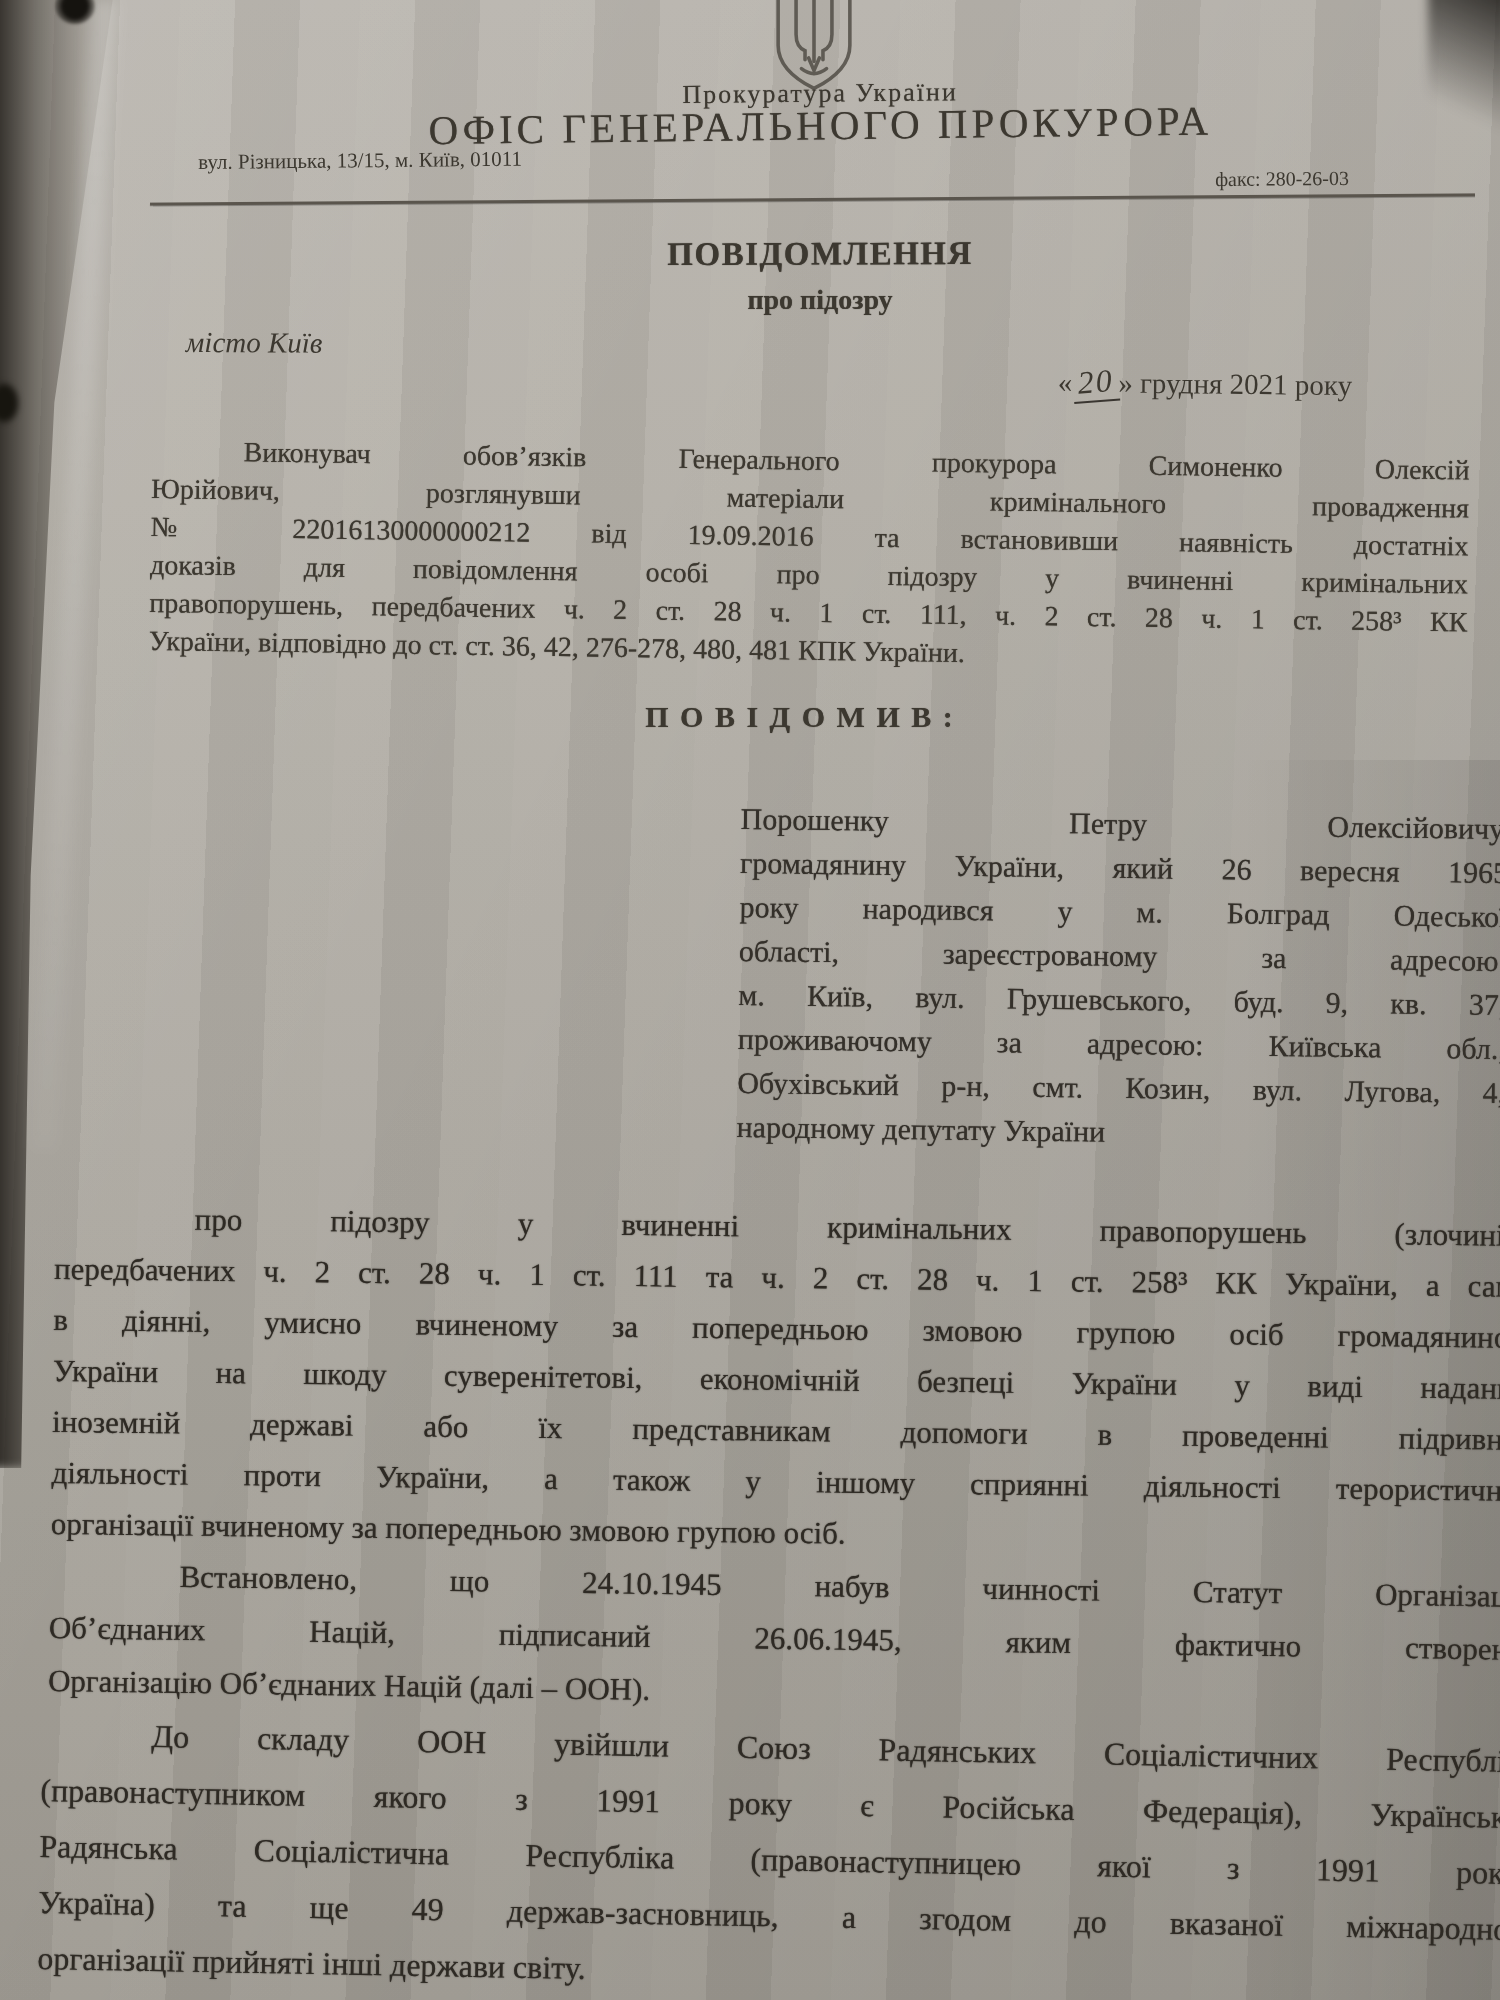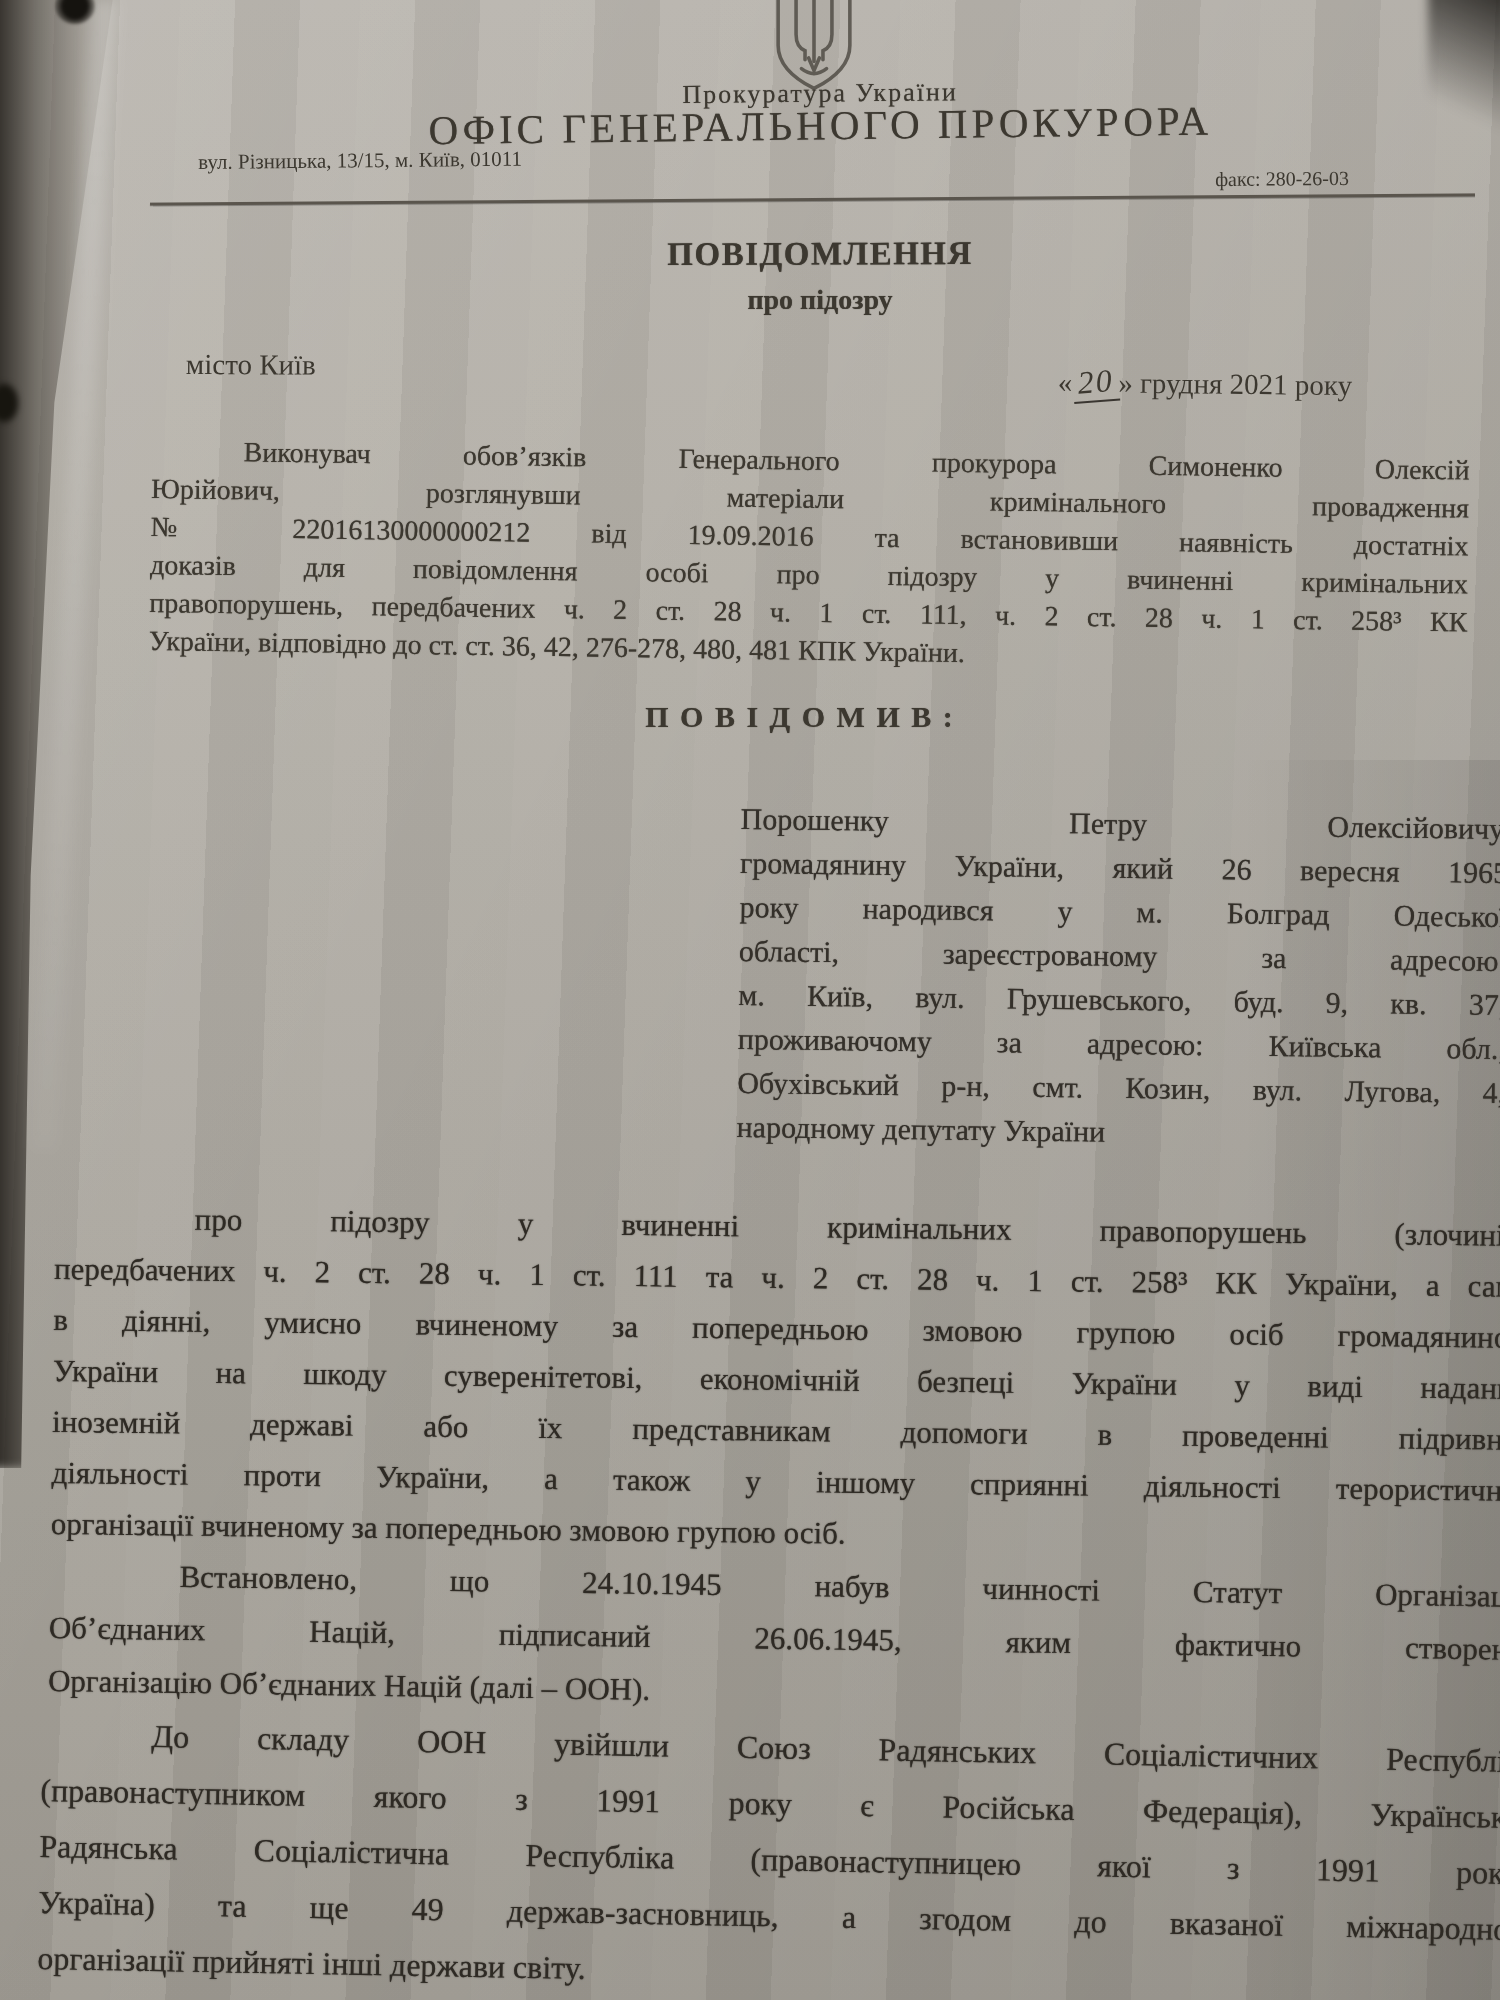--- a/index.html
+++ b/index.html
@@ -35,21 +35,21 @@
     text-shadow:0 0 0.8px rgba(60,56,48,0.7);}
   .org-name{left:120px;top:110px;width:1400px;font-size:41px;letter-spacing:4px;transform:rotate(-0.7deg);
     text-shadow:0 0 0.8px rgba(60,56,48,0.7);}
   .address{left:198px;top:150px;font-size:21px;transform:rotate(-0.6deg);}
   .fax{left:1215px;top:168px;font-size:20px;transform:rotate(-0.5deg);}
   .rule{left:150px;top:198px;width:1325px;height:3px;background:#5a554d;transform:rotate(-0.4deg);
     box-shadow:0 1px 1px rgba(0,0,0,0.25);filter:blur(0.4px);}
   .title1{left:120px;top:238px;width:1400px;font-size:33px;font-weight:bold;letter-spacing:1.5px;transform:rotate(-0.2deg);
     text-shadow:0 0 1px rgba(55,50,42,0.8);}
   .title2{left:120px;top:284px;width:1400px;font-size:28px;font-weight:bold;text-shadow:0 0 1px rgba(55,50,42,0.8);}
-  .city{left:186px;top:348px;font-size:29px;transform:rotate(0.3deg);}
+  .city{left:186px;top:326px;font-size:29px;transform:rotate(0.3deg);font-style:italic;}
   .date{left:1058px;top:363px;font-size:29px;transform:rotate(0.6deg);white-space:nowrap;}
   .date .day{display:inline-block;font-size:32px;font-style:italic;letter-spacing:2px;
     border-bottom:2.5px solid #3a3631;padding:0 5px;transform:rotate(-5deg);}
   .announce{left:100px;top:700px;width:1400px;font-size:30px;font-weight:bold;letter-spacing:2px;
     text-shadow:0 0 1px rgba(55,50,42,0.8);text-align:center;}
 
   .lines .tline{text-align:justify;text-align-last:justify;}
   .lines .tline.last{text-align-last:left;}
   .intro{left:152px;top:432px;width:1318px;font-size:28px;line-height:38px;transform:rotate(0.85deg);
     text-shadow:0 0 0.9px rgba(58,53,45,0.85);}

